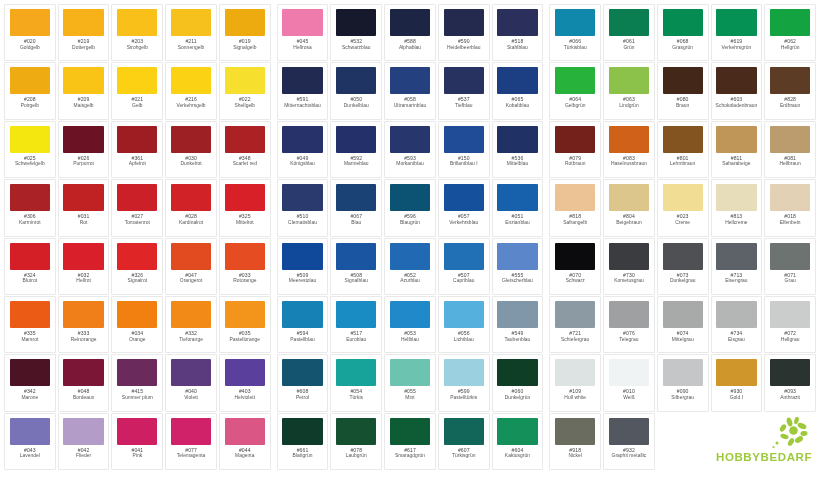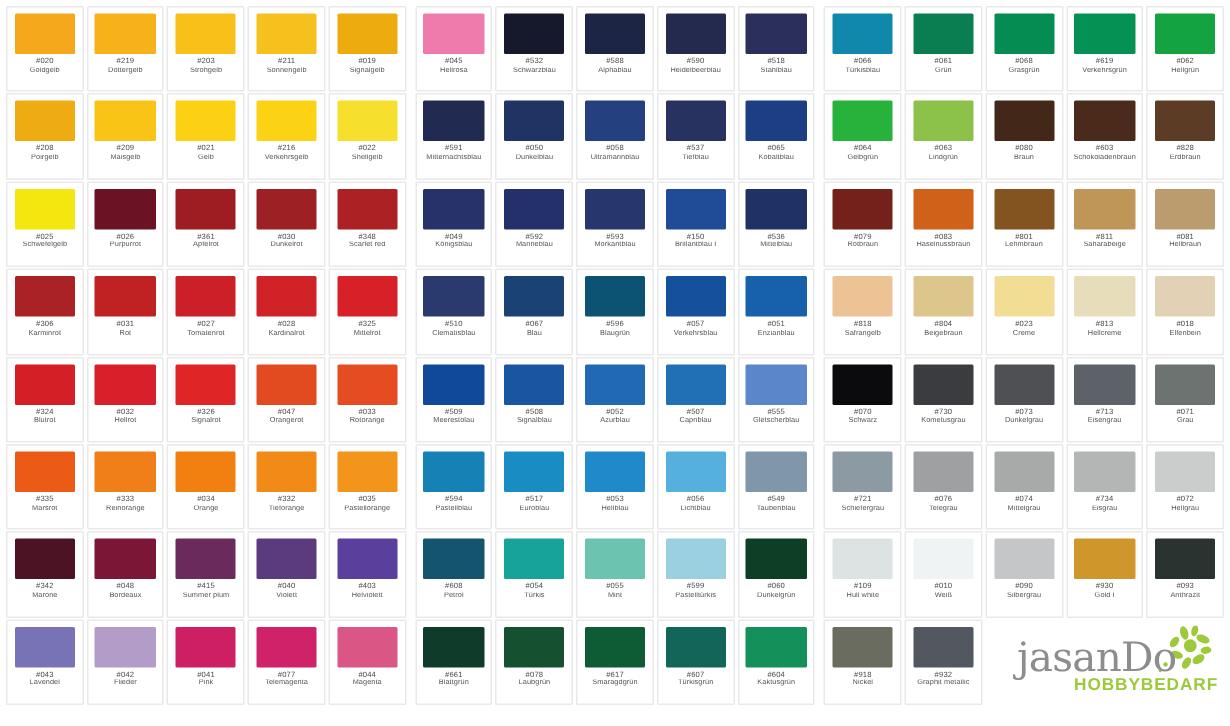--- a/index.html
+++ b/index.html
@@ -949,19 +949,18 @@
               <ellipse cx="36" cy="16.5" rx="3.6" ry="2.4" transform="rotate(-8 36 16.5)"></ellipse>
               <ellipse cx="31" cy="22.5" rx="4.4" ry="2.7" transform="rotate(-32 31 22.5)"></ellipse>
               <ellipse cx="23" cy="25" rx="4.2" ry="2.5" transform="rotate(-58 23 25)"></ellipse>
               <ellipse cx="16.5" cy="19.5" rx="4.2" ry="2.4" transform="rotate(18 16.5 19.5)"></ellipse>
               <ellipse cx="15" cy="11" rx="2.5" ry="4.0" transform="rotate(38 15 11)"></ellipse>
               <circle cx="25.5" cy="13.5" r="4.3"></circle>
               <circle cx="9" cy="26" r="1.5"></circle>
               <circle cx="5.5" cy="30" r="1.1"></circle>
             </g>
           </svg>
-          <div class="logo-word">jasanDo</div>
           <div class="logo-sub">HOBBYBEDARF</div>
         </div>
       </div>
     </div>
   </div>
 </div>
 
 </body></html>

